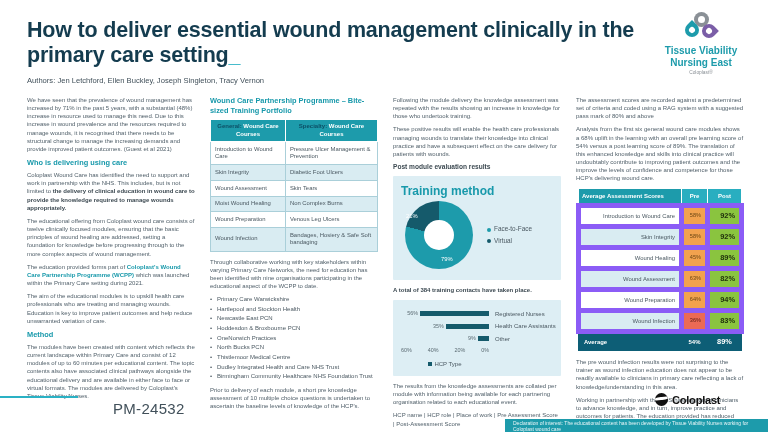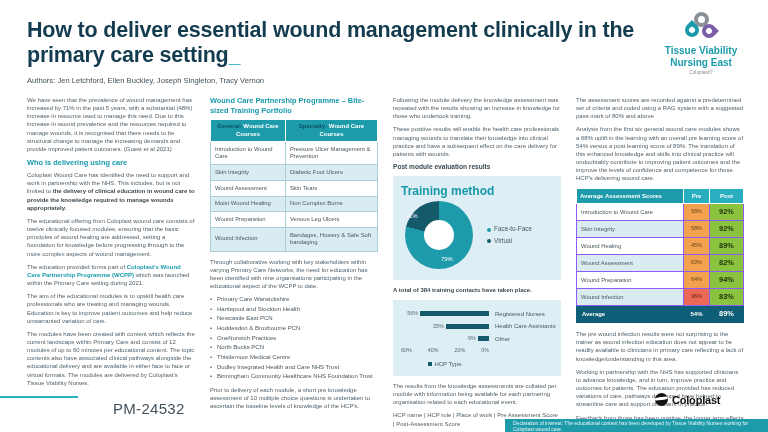--- a/index.html
+++ b/index.html
@@ -82,21 +82,21 @@
     color:#5a6a72; margin:3px 0 5px; }
   .bar-legend { width:88px; text-align:center; font-size:6px; color:#4a5861; margin:0 0 2px; }
   .sq { display:inline-block; width:4px; height:4px; margin-right:2px; vertical-align:middle; }
   
   table.assess { width:100%; border-collapse:collapse; margin:1px 0 7px; font-size:5.9px; }
   table.assess th { color:#fff; font-weight:700; padding:3px 3px; border:1px solid #fff;
     font-size:6px; }
   th.h-mod { background:#1d9bab; text-align:left; padding-left:5px; }
   th.h-pre, th.h-post { background:#29aec0; text-align:center; width:26px; }
   th.h-post { width:34px; }
-  table.assess td { padding:3px 4px; border:1px solid #8b5cf6; }
+  table.assess td { padding:3px 4px; border:5px solid #8b5cf6;text-align:right; }
   td.mod { border:1px solid #aacfd9; color:#4a5861; background:#fff; }
   tr:nth-child(even) td.mod { background:#d9ecf2; }
   td.pre { background:#f2a24e; color:#6b4613; text-align:center; font-size:5.6px; }
   td.pre.red { background:#eb6a55; color:#5e1d12; }
   td.post { background:#8ac43f; color:#21330c; text-align:center; font-weight:700; font-size:7.4px; }
   tr.avg td { background:#0d5e76; color:#ffffff; font-weight:700; border:1px solid #0d5e76; }
   tr.avg td:first-child { text-align:left; padding-left:5px; }
   tr.avg td.a-pre { text-align:center; font-size:6px; }
   tr.avg td.a-post { text-align:center; font-size:7.4px; }
   
@@ -128,20 +128,21 @@
   <div class="tvnt-brand">Coloplast®</div>
 </div>
 
 <div class="col col-1">
   <p>We have seen that the prevalence of wound management has increased by 71% in the past 5 years, with a substantial (48%) increase in resource used to manage this need. Due to this increase in wound prevalence and the resources required to manage wounds, it is recognised that there needs to be structural change to manage the increasing demands and provide improved patient outcomes. (Guest et al 2021)</p>
   <h3 class="sec gap-top">Who is delivering using care</h3>
   <p><span>Coloplast Wound Care has identified the need to support and work in partnership with the NHS. This includes, but is not limited to </span><strong class="dk">the delivery of clinical education in wound care to provide the knowledge required to manage wounds appropriately.</strong></p>
   <p>The educational offering from Coloplast wound care consists of twelve clinically focused modules, ensuring that the basic principles of wound healing are addressed, setting a foundation for knowledge before progressing through to the more complex aspects of wound management.</p>
   <p><span>The education provided forms part of </span><span class="teal-bold">Coloplast's Wound Care Partnership Programme (WCPP)</span><span> which was launched within the Primary Care setting during 2021.</span></p>
   <p>The aim of the educational modules is to upskill health care professionals who are treating and managing wounds. Education is key to improve patient outcomes and help reduce unwarranted variation of care.</p>
+  <h3 class="sec gap-top">Method</h3>
   <p>The modules have been created with content which reflects the current landscape within Primary Care and consist of 12 modules of up to 60 minutes per educational content. The topic contents also have associated clinical pathways alongside the educational delivery and are available in either face to face or virtual formats. The modules are delivered by Coloplast's Tissue Viability Nurses.</p>
 </div>
 
 <div class="col col-2">
   <h3 class="sec">Wound Care Partnership Programme – Bite-sized Training Portfolio</h3>
   <table class="courses">
     <thead>
       <tr>
         <th><span class="pfx">General:</span><span> Wound Care Courses</span></th>
         <th><span class="pfx">Specialty:</span><span> Wound Care Courses</span></th>

